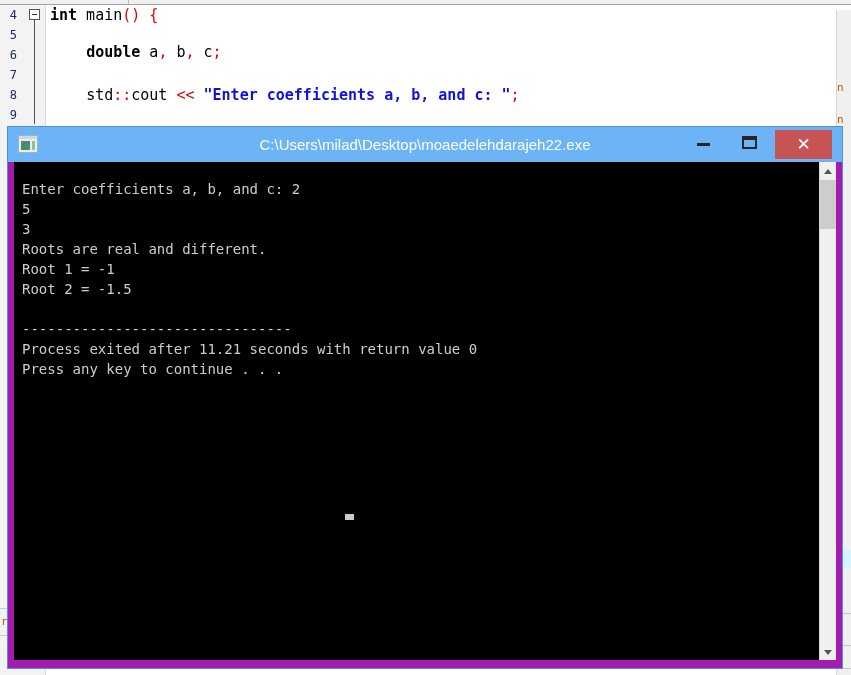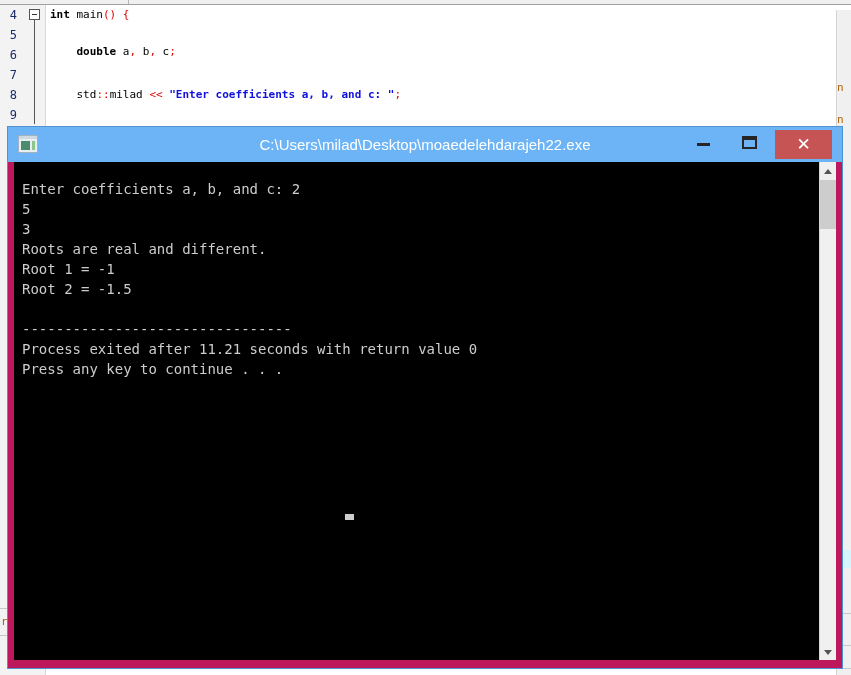--- a/index.html
+++ b/index.html
@@ -86,21 +86,21 @@
     background: #555;
   }
 
   .codeline {
     position: absolute;
     left: 50px;
     height: 20px;
     line-height: 20px;
     white-space: pre;
     font-family: "DejaVu Sans Mono", monospace;
-    font-size: 11px;
+    font-size: 15px;
     color: #000000;
   }
   .kw   { color: #000000; font-weight: bold; }
   .op   { color: #e00000; }
   .str  { color: #1111dd; font-weight: bold; }
   .pn   { color: #000000; }
 
   
   .bg-artifact { position: absolute; background: #f0f0f0; }
   #bg-row-sep-a { left: 0; top: 603px; width: 14px; height: 1px; background: #c8c8c8; }
@@ -136,21 +136,21 @@
   .bg-r-sep { position: absolute; left: 837px; width: 14px; height: 1px; background: #c8c8c8; }
   #bg-r-hl { position: absolute; left: 837px; top: 545px; width: 14px; height: 18px; background: #d6f4fb; }
 
   
   #console-window {
     position: absolute;
     left: 8px;
     top: 127px;
     width: 834px;
     height: 541px;
-    background: #be185d;
+    background: #a21caf;
     box-shadow: 0 0 0 1px #4f93d0;
     box-sizing: border-box;
   }
   #titlebar {
     position: absolute;
     left: 0; top: 0;
     width: 834px;
     height: 35px;
     background: #6cb4f5;
   }
@@ -314,21 +314,21 @@
       <div id="foldline"></div>
     </div>
 
     <div class="codeline" style="top:0px;"><span class="kw">int</span><span class="pn"> main</span><span class="op">()</span><span class="op"> {</span></div>
 
     <div class="codeline" style="top:37px;"><span>    </span><span class="kw">double</span><span class="pn"> a</span><span class="op">,</span><span class="pn"> b</span><span class="op">,</span><span class="pn"> c</span><span class="op">;</span></div>
 
 
     <div class="codeline" style="top:60px;"></div>
 
-    <div class="codeline" style="top:80px;"><span>    </span><span class="pn">std</span><span class="op">::</span><span class="pn">milad </span><span class="op">&lt;&lt;</span><span> </span><span class="str">"Enter coefficients a, b, and c: "</span><span class="op">;</span></div>
+    <div class="codeline" style="top:80px;"><span>    </span><span class="pn">std</span><span class="op">::</span><span class="pn">cout </span><span class="op">&lt;&lt;</span><span> </span><span class="str">"Enter coefficients a, b, and c: "</span><span class="op">;</span></div>
 
 
     <div id="bg-row-sep-a" class="bg-artifact"></div>
     <div id="bg-row-sep-b" class="bg-artifact"></div>
     <div id="bg-left-text">r</div>
 
     <div id="bg-right-panel"></div>
     <div id="bg-r-hl"></div>
     <div class="bg-r-text" style="top:76px;">n</div>
     <div class="bg-r-text" style="top:108px;">n</div>

